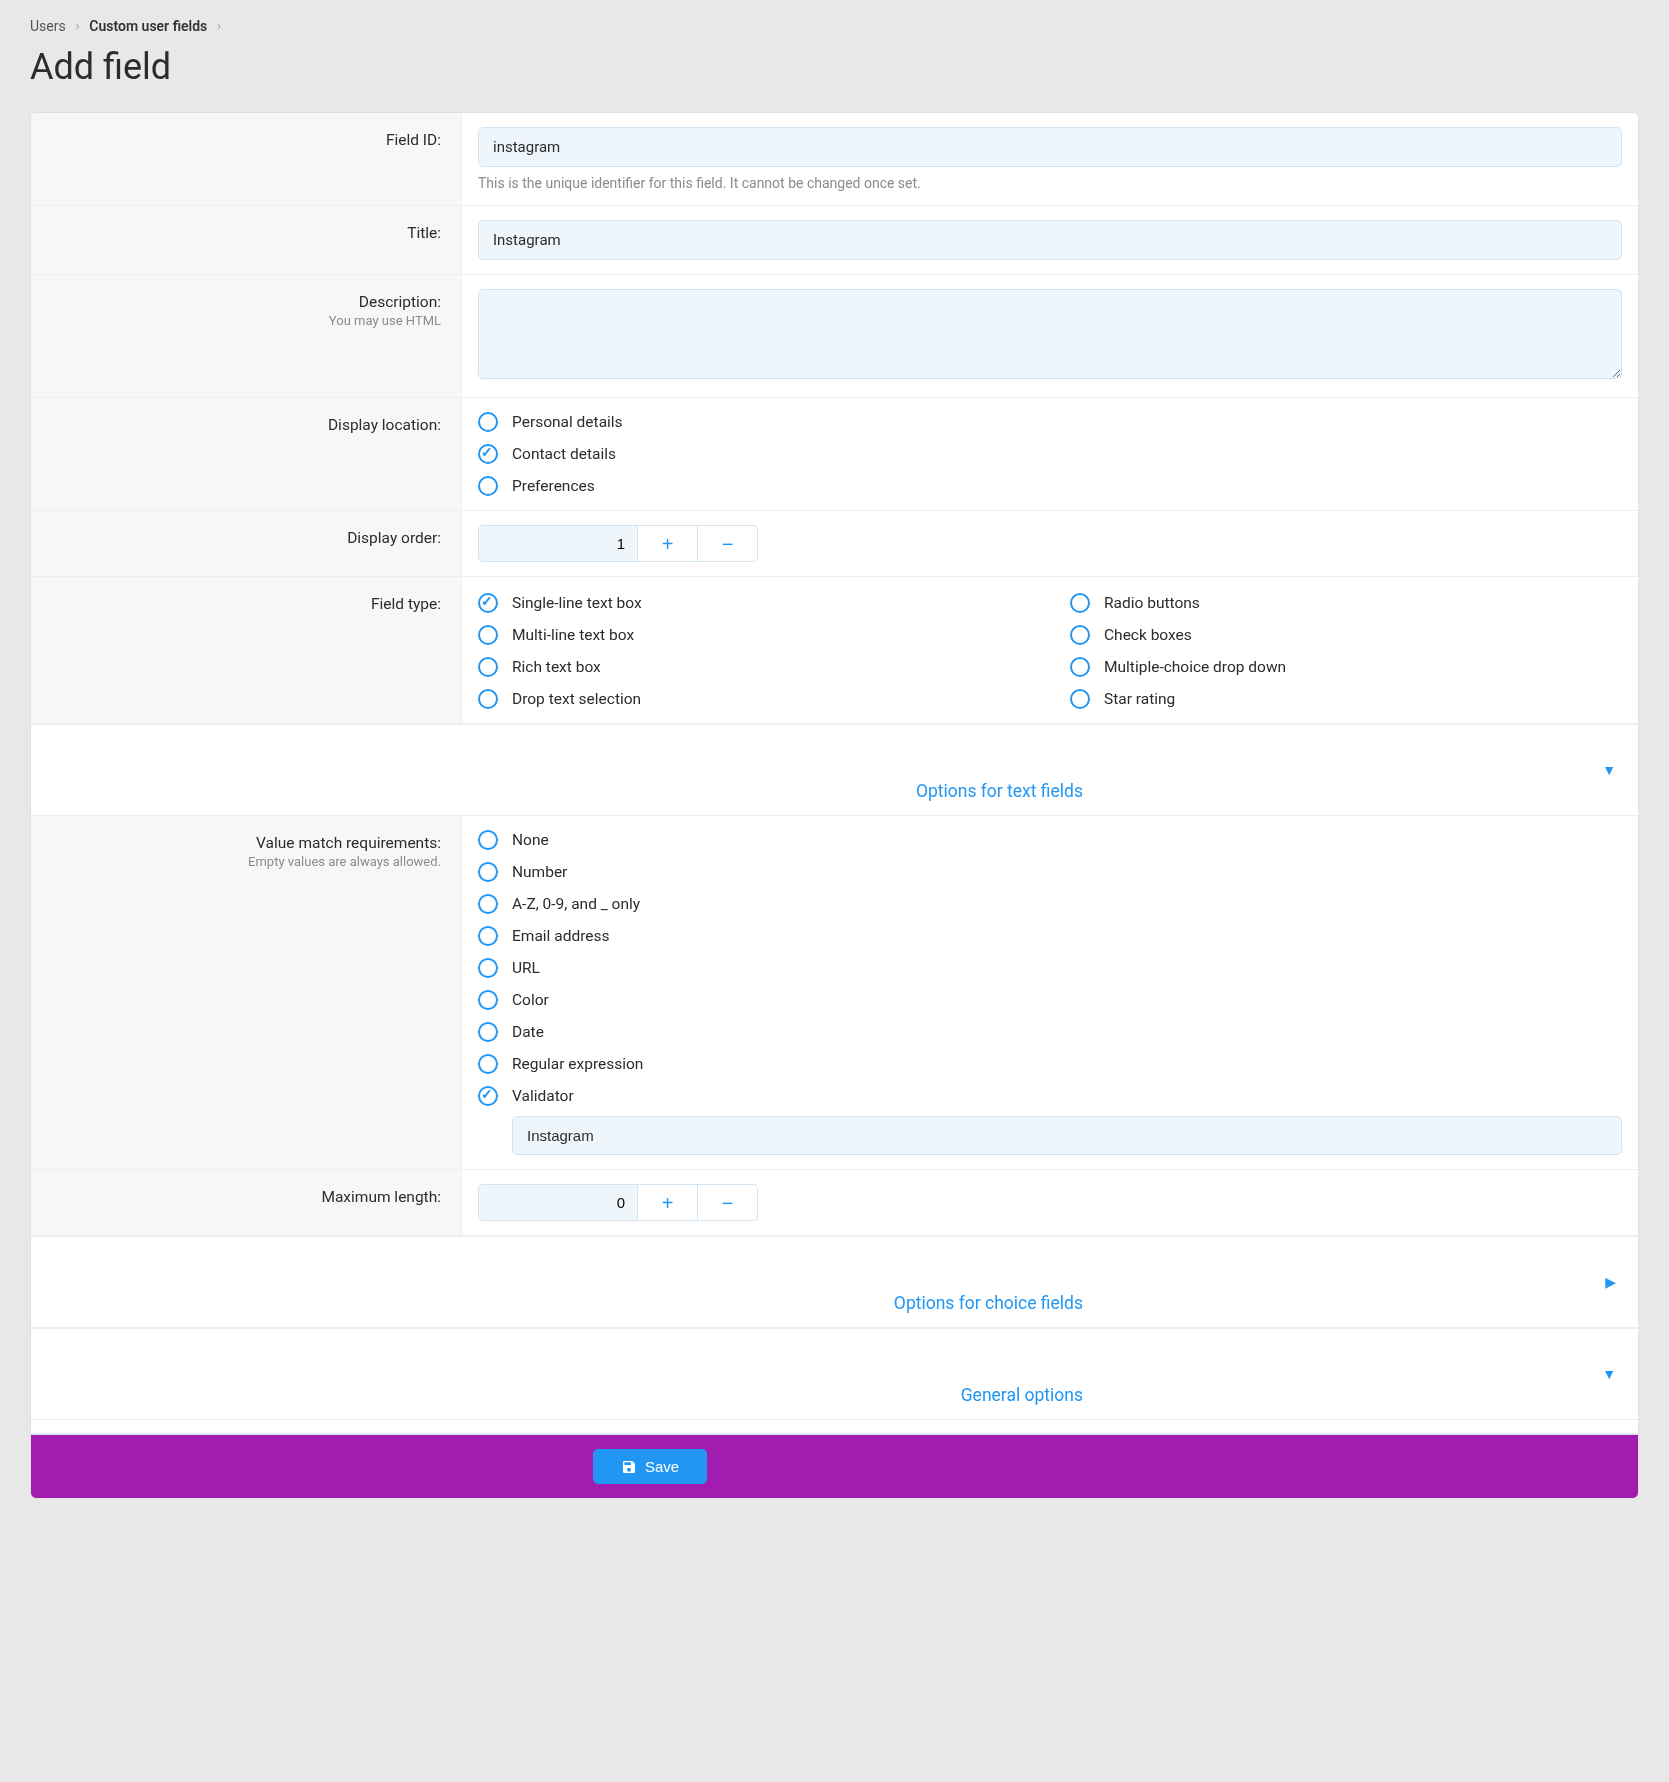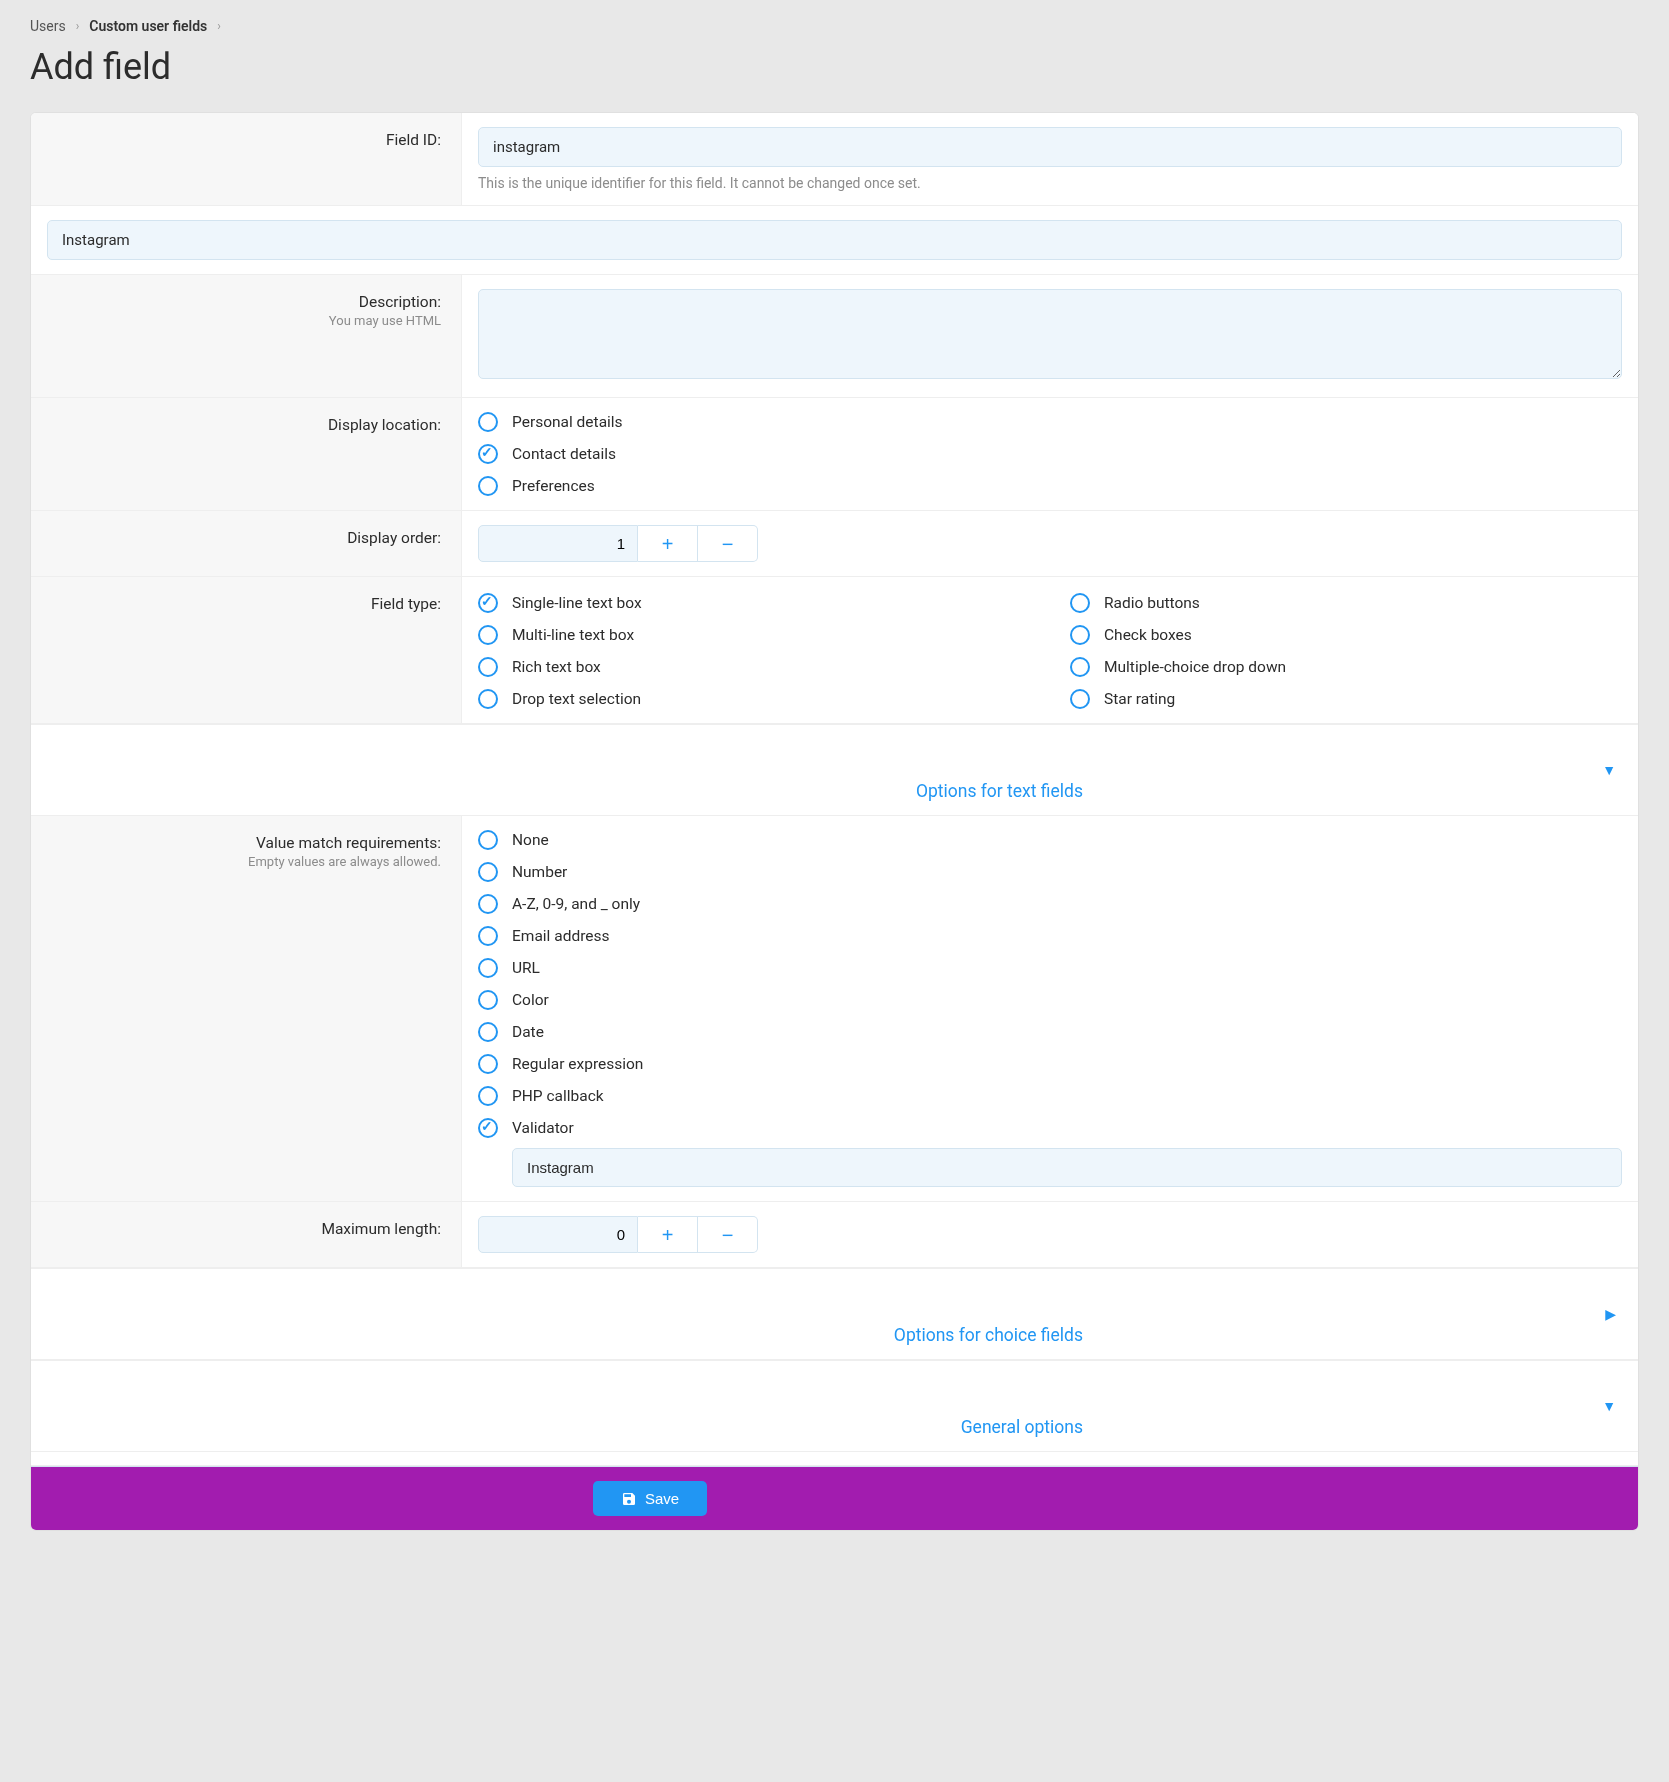--- a/index.html
+++ b/index.html
@@ -202,20 +202,21 @@
 
     <div class="form-row">
       <div class="label-col">Field ID:</div>
       <div class="input-col">
         <input class="text-input" type="text" value="instagram" style="">
         <div class="help">This is the unique identifier for this field. It cannot be changed once set.</div>
       </div>
     </div>
 
     <div class="form-row">
+      <div class="label-col">Title:</div>
       <div class="input-col">
         <input class="text-input" type="text" value="Instagram" style="">
       </div>
     </div>
 
     <div class="form-row">
       <div class="label-col">
         <span>Description:</span>
         <span class="hint">You may use HTML</span>
       </div>
@@ -331,24 +332,20 @@
               <span class="radio-icon"></span>
               <span>Color</span>
             </label>
             <label class="radio-item">
               <span class="radio-icon"></span>
               <span>Date</span>
             </label>
             <label class="radio-item">
               <span class="radio-icon"></span>
               <span>Regular expression</span>
-            </label>
-            <label class="radio-item">
-              <span class="radio-icon"></span>
-              <span>PHP callback</span>
             </label>
             <label class="radio-item checked">
               <span class="radio-icon"></span>
               <span>Validator</span>
             </label>
           </div>
         <div class="validator-sub">
           <input type="text" value="Instagram" style="">
         </div>
       </div>

